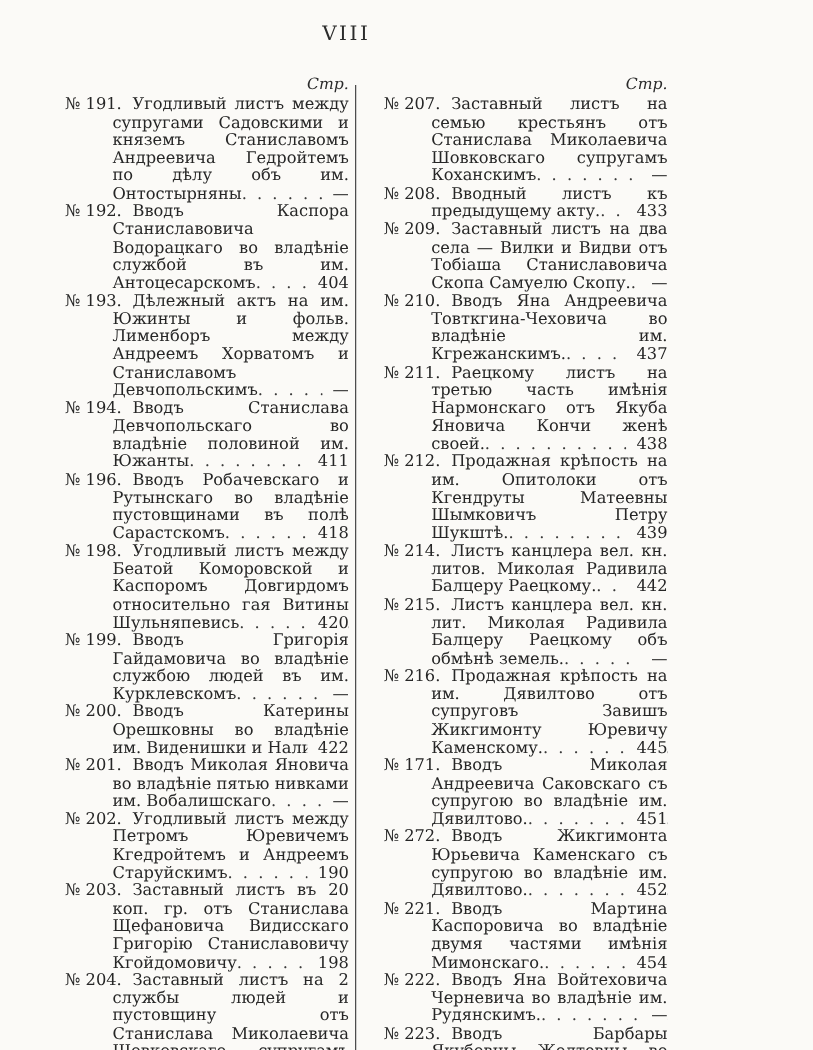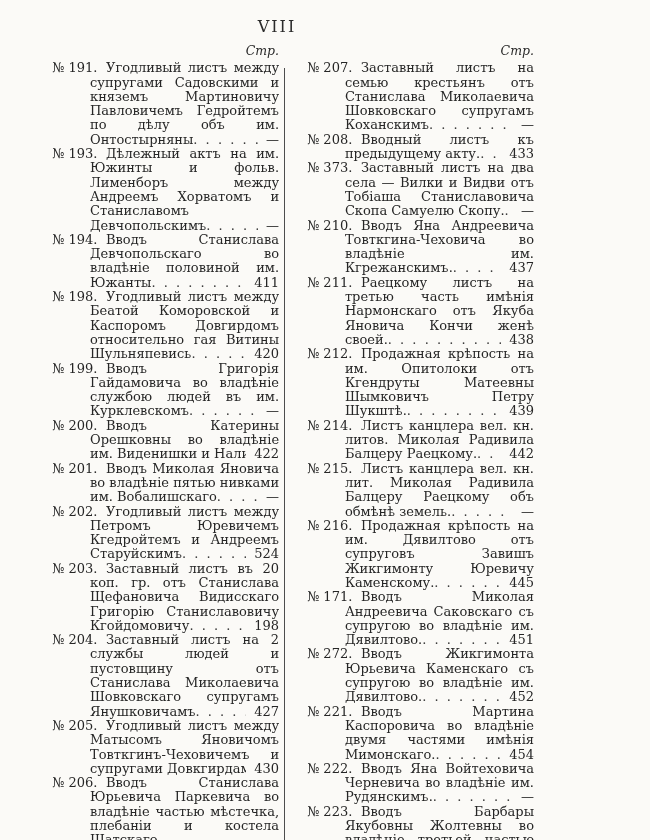--- a/index.html
+++ b/index.html
@@ -39,21 +39,21 @@
   .divider{
     width:1px;
     background:#4d4d4d;
     align-self:stretch;
     margin:24px 6px 4px 5px;
   }
   .colhead{
     text-align:right;
     font-style:italic;
     font-size:12.5px;
-    margin:0 0 3px 0;
+    margin:16px 0 3px 0;
     color:#2b2b2b;
   }
   p.entry{
     position:relative;
     overflow:hidden;
     margin:0;
     padding-left:54px;
     text-indent:-54px;
     text-align:justify;
   }
@@ -87,59 +87,61 @@
 </head>
 <body>
 
 <div class="page">
   <div class="folio">VIII</div>
   <div class="cols">
 
     <div class="col">
       <div class="colhead">Стр.</div>
 
-        <p class="entry"><span class="num">№ 191.</span><span class="txt">Угодливый листъ между супругами Садовскими и княземъ Мартиновичу Павловичемъ Гедройтемъ по дѣлу объ им. Онтостырняны</span><span class="dots"></span><span class="pg">—</span></p>
+        <p class="entry"><span class="num">№ 191.</span><span class="txt">Угодливый листъ между супругами Садовскими и княземъ Станиславомъ Андреевича Гедройтемъ по дѣлу объ им. Онтостырняны</span><span class="dots"></span><span class="pg">—</span></p>
 
+        <p class="entry"><span class="num">№ 192.</span><span class="txt">Вводъ Каспора Станиславовича Водорацкаго во владѣніе службой въ им. Антоцесарскомъ</span><span class="dots"></span><span class="pg">404</span></p>
 
         <p class="entry"><span class="num">№ 193.</span><span class="txt">Дѣлежный актъ на им. Южинты и фольв. Лименборъ между Андреемъ Хорватомъ и Станиславомъ Девчопольскимъ</span><span class="dots"></span><span class="pg">—</span></p>
 
         <p class="entry"><span class="num">№ 194.</span><span class="txt">Вводъ Станислава Девчопольскаго во владѣніе половиной им. Южанты</span><span class="dots"></span><span class="pg">411</span></p>
 
 
+        <p class="entry"><span class="num">№ 196.</span><span class="txt">Вводъ Робачевскаго и Рутынскаго во владѣніе пустовщинами въ полѣ Сарастскомъ</span><span class="dots"></span><span class="pg">418</span></p>
 
 
         <p class="entry"><span class="num">№ 198.</span><span class="txt">Угодливый листъ между Беатой Коморовской и Каспоромъ Довгирдомъ относительно гая Витины Шульняпевись</span><span class="dots"></span><span class="pg">420</span></p>
 
         <p class="entry"><span class="num">№ 199.</span><span class="txt">Вводъ Григорія Гайдамовича во владѣніе службою людей въ им. Курклевскомъ</span><span class="dots"></span><span class="pg">—</span></p>
 
         <p class="entry"><span class="num">№ 200.</span><span class="txt">Вводъ Катерины Орешковны во владѣніе им. Виденишки и Налишки</span><span class="dots"></span><span class="pg">422</span></p>
 
         <p class="entry"><span class="num">№ 201.</span><span class="txt">Вводъ Миколая Яновича во владѣніе пятью нивками им. Вобалишскаго</span><span class="dots"></span><span class="pg">—</span></p>
 
-        <p class="entry"><span class="num">№ 202.</span><span class="txt">Угодливый листъ между Петромъ Юревичемъ Кгедройтемъ и Андреемъ Старуйскимъ</span><span class="dots"></span><span class="pg">524</span></p>
+        <p class="entry"><span class="num">№ 202.</span><span class="txt">Угодливый листъ между Петромъ Юревичемъ Кгедройтемъ и Андреемъ Старуйскимъ</span><span class="dots"></span><span class="pg">190</span></p>
 
         <p class="entry"><span class="num">№ 203.</span><span class="txt">Заставный листъ въ 20 коп. гр. отъ Станислава Щефановича Видисскаго Григорію Станиславовичу Кгойдомовичу</span><span class="dots"></span><span class="pg">198</span></p>
 
         <p class="entry"><span class="num">№ 204.</span><span class="txt">Заставный листъ на 2 службы людей и пустовщину отъ Станислава Миколаевича Шовковскаго супругамъ Янушковичамъ</span><span class="dots"></span><span class="pg">427</span></p>
 
         <p class="entry"><span class="num">№ 205.</span><span class="txt">Угодливый листъ между Матысомъ Яновичомъ Товткгинъ-Чеховичемъ и супругами Довкгирдами</span><span class="dots"></span><span class="pg">430</span></p>
 
         <p class="entry"><span class="num">№ 206.</span><span class="txt">Вводъ Станислава Юрьевича Паркевича во владѣніе частью мѣстечка, плебаніи и костела Шатскаго, принадлежавшими матери его Зофіи Шимковнѣ Паркевичъ.</span><span class="dots"></span></p>
       </div>
 
     <div class="divider"></div>
 
     <div class="col">
       <div class="colhead">Стр.</div>
 
         <p class="entry"><span class="num">№ 207.</span><span class="txt">Заставный листъ на семью крестьянъ отъ Станислава Миколаевича Шовковскаго супругамъ Коханскимъ</span><span class="dots"></span><span class="pg">—</span></p>
 
         <p class="entry"><span class="num">№ 208.</span><span class="txt">Вводный листъ къ предыдущему акту.</span><span class="dots"></span><span class="pg">433</span></p>
 
-        <p class="entry"><span class="num">№ 373.</span><span class="txt">Заставный листъ на два села — Вилки и Видви отъ Тобіаша Станиславовича Скопа Самуелю Скопу.</span><span class="dots"></span><span class="pg">—</span></p>
+        <p class="entry"><span class="num">№ 209.</span><span class="txt">Заставный листъ на два села — Вилки и Видви отъ Тобіаша Станиславовича Скопа Самуелю Скопу.</span><span class="dots"></span><span class="pg">—</span></p>
 
         <p class="entry"><span class="num">№ 210.</span><span class="txt">Вводъ Яна Андреевича Товткгина-Чеховича во владѣніе им. Кгрежанскимъ.</span><span class="dots"></span><span class="pg">437</span></p>
 
         <p class="entry"><span class="num">№ 211.</span><span class="txt">Раецкому листъ на третью часть имѣнія Нармонскаго отъ Якуба Яновича Кончи женѣ своей.</span><span class="dots"></span><span class="pg">438</span></p>
 
         <p class="entry"><span class="num">№ 212.</span><span class="txt">Продажная крѣпость на им. Опитолоки отъ Кгендруты Матеевны Шымковичъ Петру Шукштѣ.</span><span class="dots"></span><span class="pg">439</span></p>
 
 
         <p class="entry"><span class="num">№ 214.</span><span class="txt">Листъ канцлера вел. кн. литов. Миколая Радивила Балцеру Раецкому.</span><span class="dots"></span><span class="pg">442</span></p>
 

